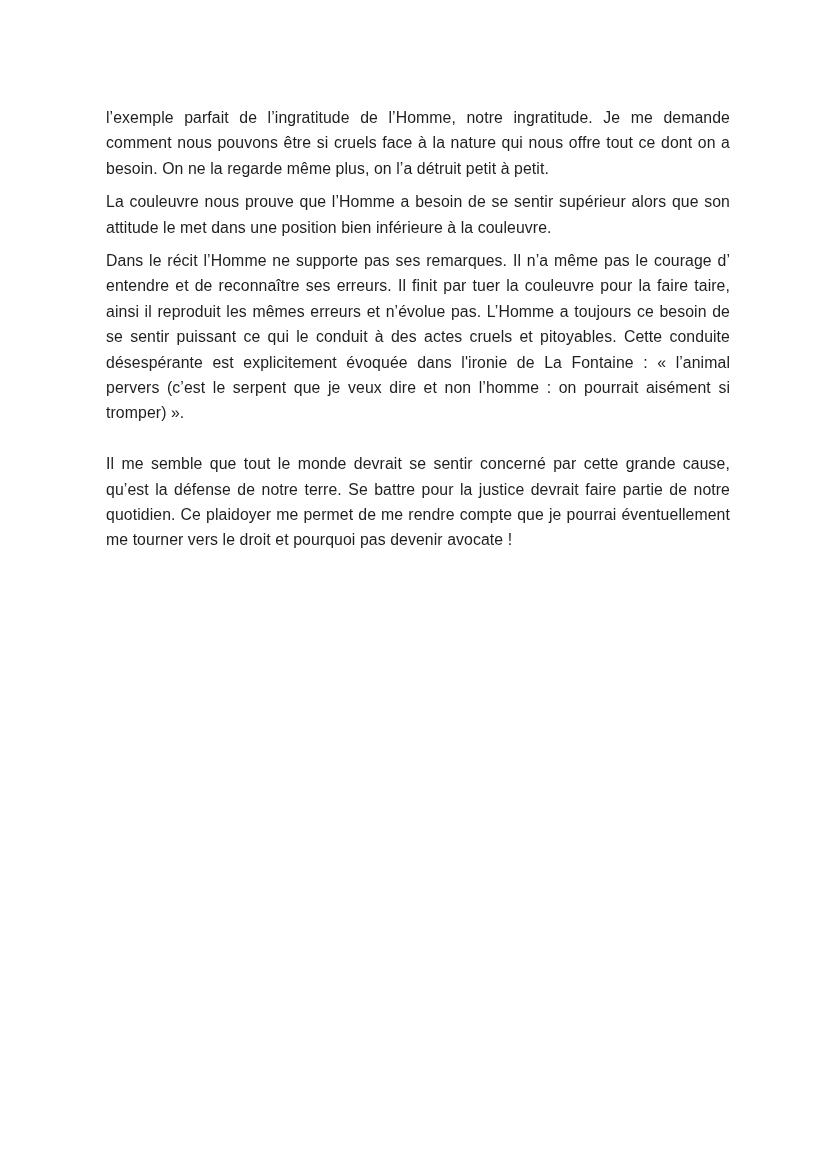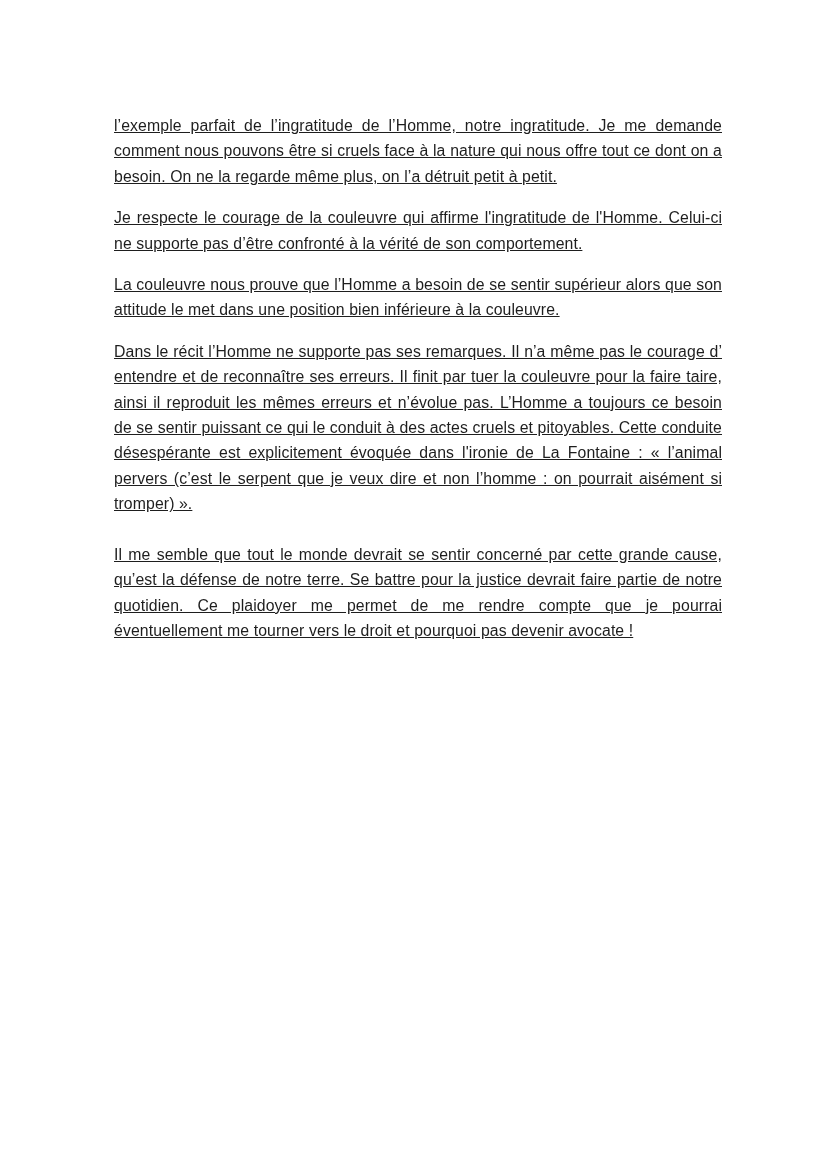--- a/index.html
+++ b/index.html
@@ -22,33 +22,31 @@
     width: 640px;
     color: #1e1e1e;
     font-size: 15.8px;
     line-height: 25.4px;
     text-align: justify;
     hyphens: none;
     overflow-wrap: normal;
     letter-spacing: 0.1px;
   }
   .para {
-    margin: 16px;
+    margin: 8px;
     padding: 0;
     text-align: justify;
-    text-decoration: underline;
   }
   .para.gap-before {
     margin-top: 25.4px;
   }
 </style>
 </head>
 <body>
 
 <div class="page">
   <div class="textblock">
     <p class="para">l’exemple parfait de l’ingratitude de l’Homme, notre ingratitude. Je me demande comment nous pouvons être si cruels face à la nature qui nous offre tout ce dont on a besoin. On ne la regarde même plus, on l’a détruit petit à petit.</p>
-    <p class="para">Je respecte le courage de la couleuvre qui affirme l'ingratitude de l'Homme. Celui-ci ne supporte pas d’être confronté à la vérité de son comportement.</p>
     <p class="para">La couleuvre nous prouve que l’Homme a besoin de se sentir supérieur alors que son attitude le met dans une position bien inférieure à la couleuvre.</p>
     <p class="para">Dans le récit l’Homme ne supporte pas ses remarques. Il n’a même pas le courage d’ entendre et de reconnaître ses erreurs. Il finit par tuer la couleuvre pour la faire taire, ainsi il reproduit les mêmes erreurs et n’évolue pas. L’Homme a toujours ce besoin de se sentir puissant ce qui le conduit à des actes cruels et pitoyables. Cette conduite désespérante est explicitement évoquée dans l'ironie de La Fontaine : « l’animal pervers (c’est le serpent que je veux dire et non l’homme : on pourrait aisément si tromper) ».</p>
     <p class="para gap-before">Il me semble que tout le monde devrait se sentir concerné par cette grande cause, qu’est la défense de notre terre. Se battre pour la justice devrait faire partie de notre quotidien. Ce plaidoyer me permet de me rendre compte que je pourrai éventuellement me tourner vers le droit et pourquoi pas devenir avocate !</p>
   </div>
 </div>
 
 </body></html>

